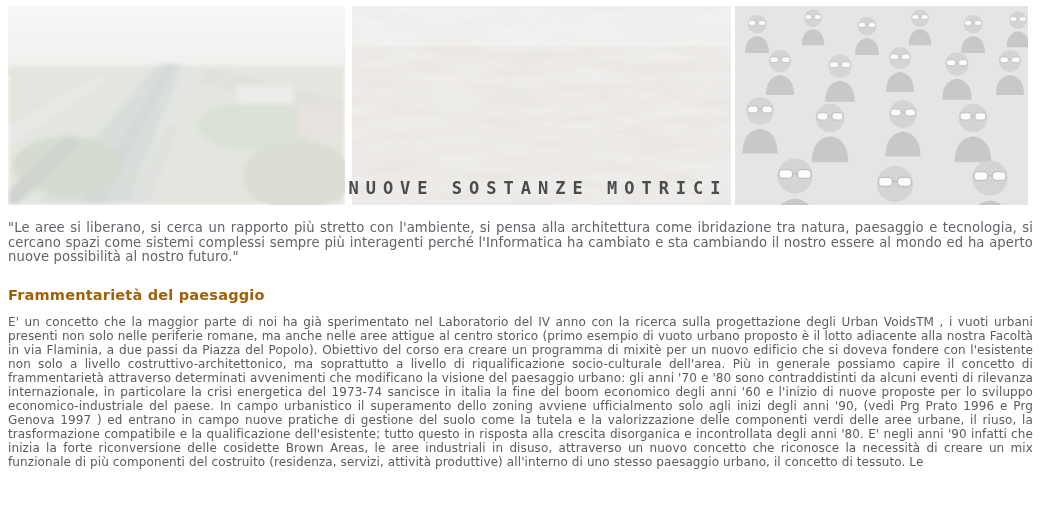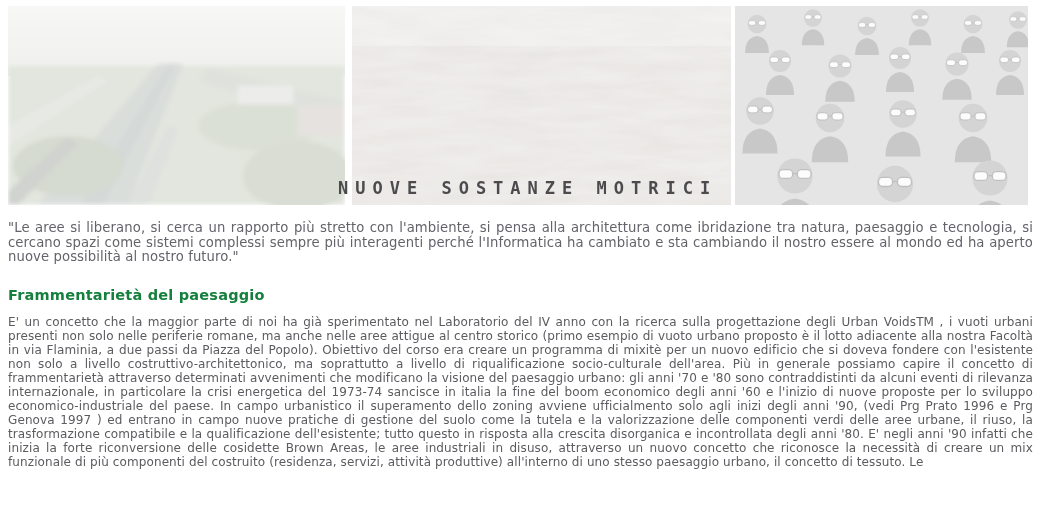--- a/index.html
+++ b/index.html
@@ -15,20 +15,21 @@
     background: #ffffff;
     font-family: "DejaVu Sans", "Liberation Sans", sans-serif;
   }
   
   .header-strip {
     position: absolute;
     top: 6px;
     left: 0;
     width: 1041px;
     height: 199px;
+    text-align: center;
   }
   .hdr-img {
     position: absolute;
     top: 0;
     height: 199px;
     overflow: hidden;
   }
   .hdr-img svg { display: block; }
   .img-aerial  { left: 8px;   width: 337px; }
   .img-fibers  { left: 352px; width: 379px; }
@@ -56,21 +57,21 @@
   .quote {
     margin: 8px 8px 0 8px;
     color: #63636a;
     font-size: 13.2px;
     line-height: 14.5px;
     text-align: justify;
     letter-spacing: 0.1px;
   }
   .section-heading {
     margin: 22px 8px 0 8px;
-    color: #15803d;
+    color: #a16207;
     font-size: 14.5px;
     font-weight: bold;
     letter-spacing: 0.2px;
   }
   .body-text {
     margin: 12px 8px 0 8px;
     color: #5b5b60;
     font-size: 12px;
     line-height: 14px;
     text-align: justify;

